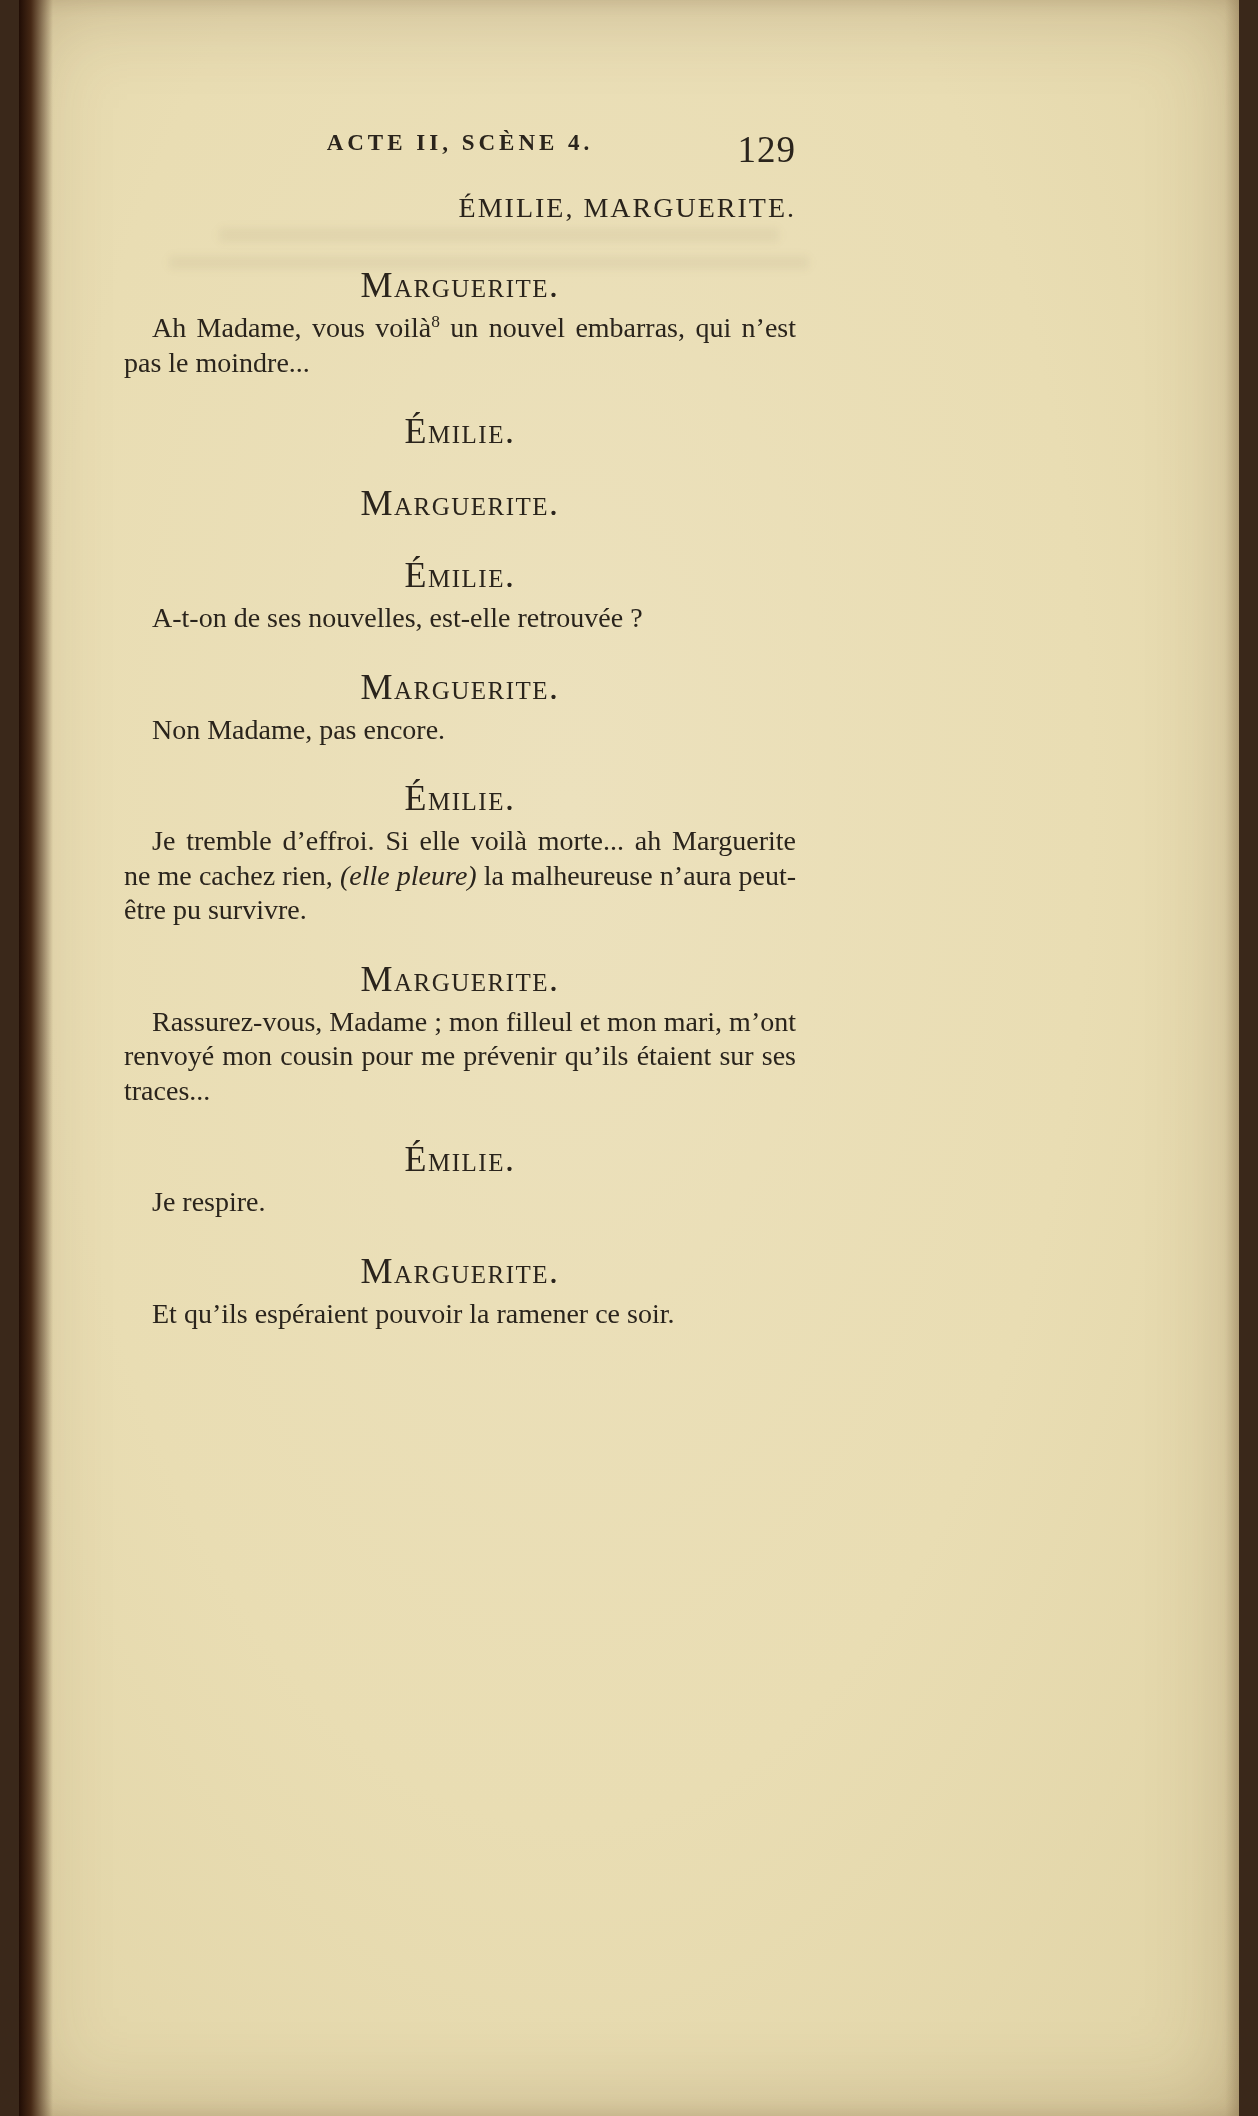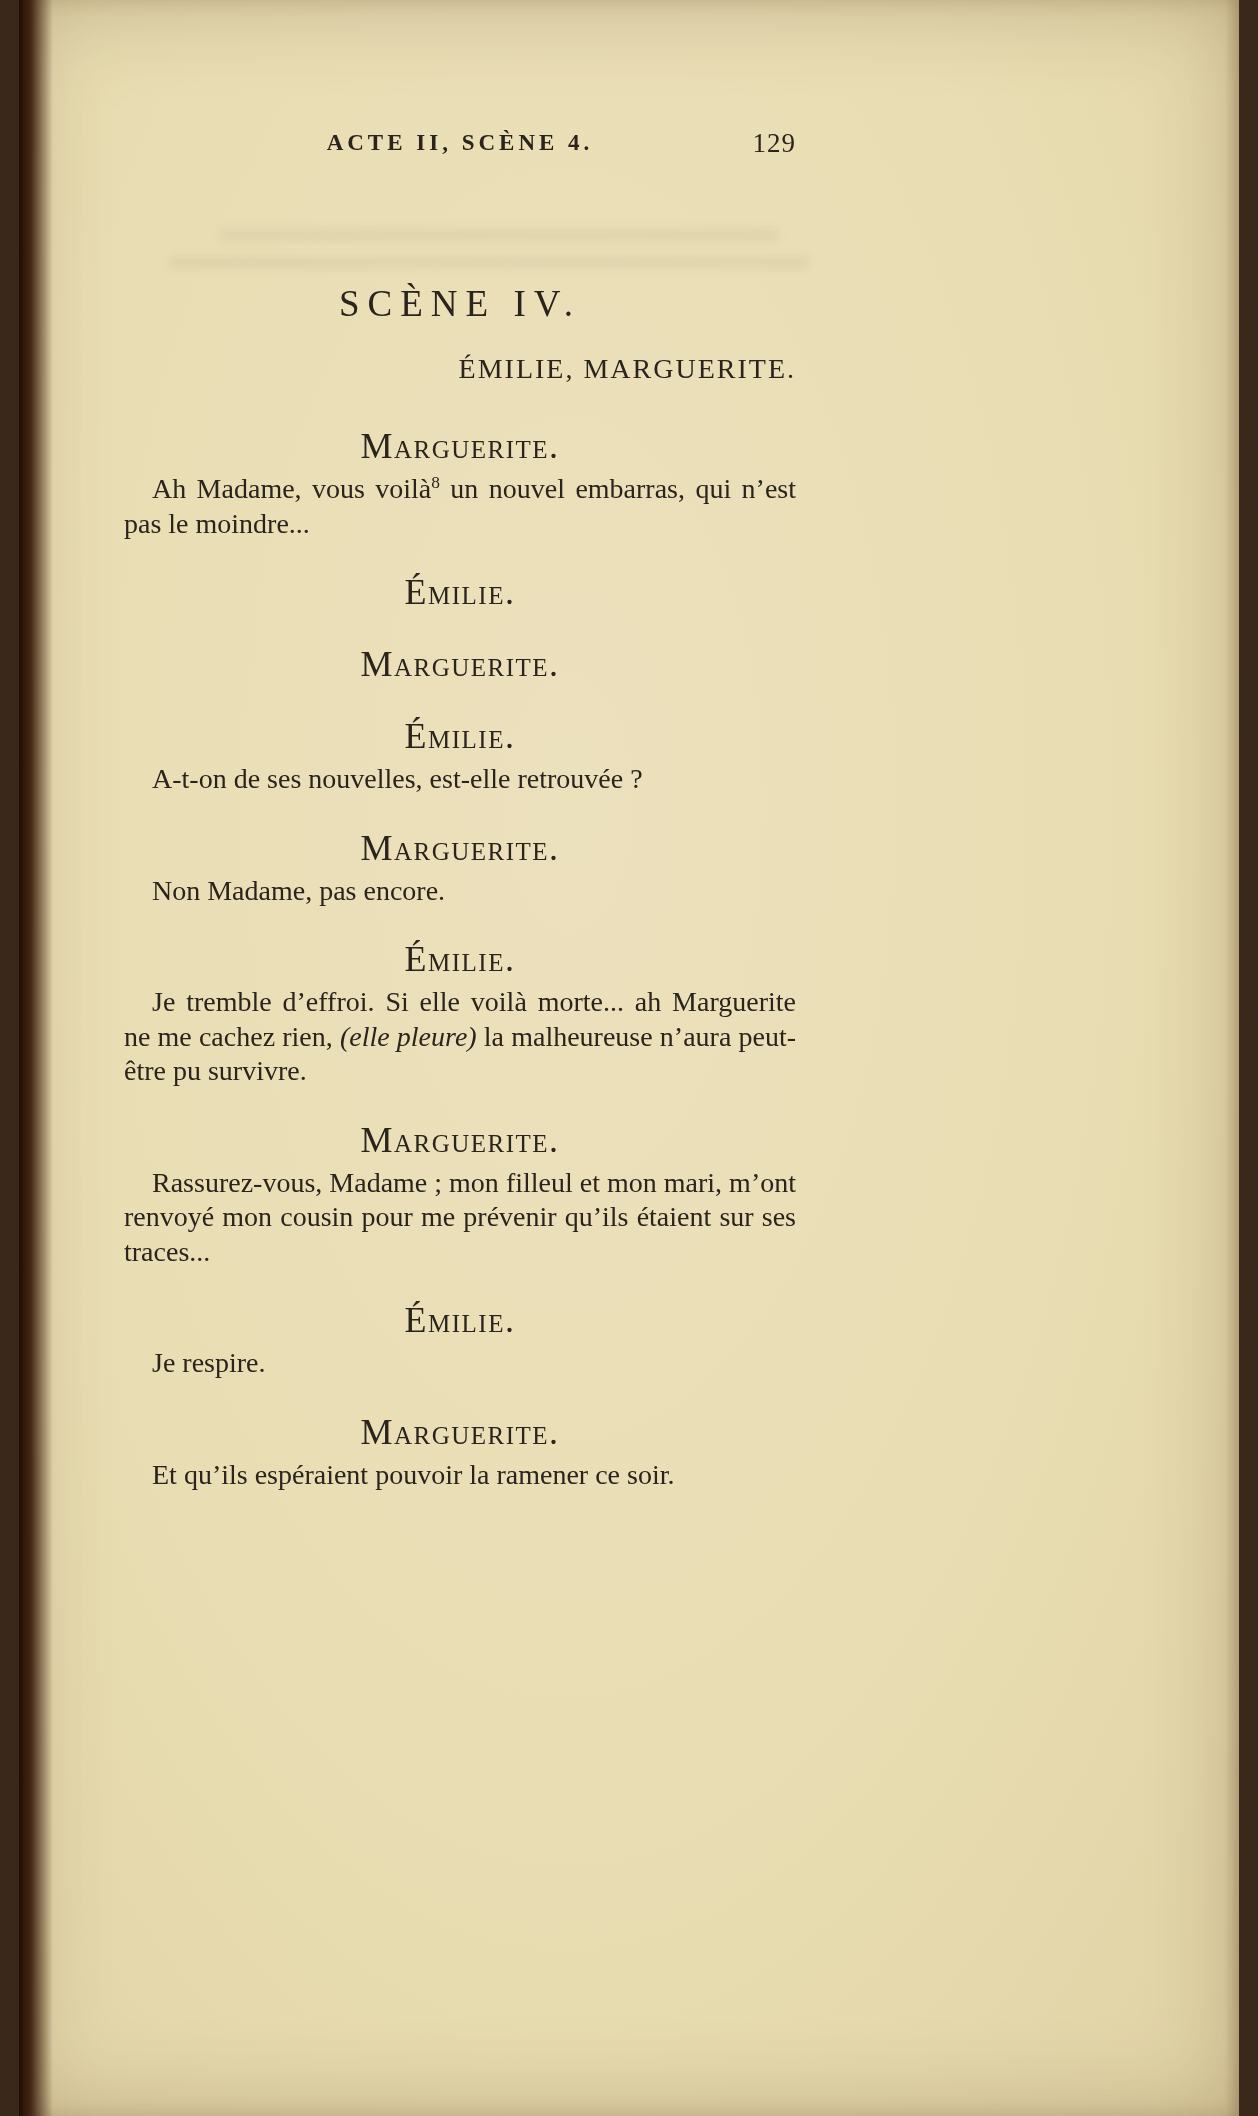--- a/index.html
+++ b/index.html
@@ -47,21 +47,21 @@
   }
   .running-title{
     display:block;
     text-align:center;
     font-size:23px;
     letter-spacing:4px;
     font-weight:bold;
   }
   .page-number{
     position:absolute;right:0;top:-2px;
-    font-size:27px;
+    font-size:37px;
     letter-spacing:1px;
     font-weight:normal;
   }
   .scene-title{
     margin:118px 0 0 0;
     text-align:center;
     font-size:37px;
     font-weight:normal;
     letter-spacing:8px;
   }
@@ -99,21 +99,20 @@
   <div class="edge-right"></div>
   <div class="ghost g1"></div>
   <div class="ghost g2"></div>
 
   <div class="column">
     <div class="header">
       <span class="running-title">ACTE II, SCÈNE 4.</span>
       <span class="page-number">129</span>
     </div>
 
-    <h1 class="scene-title">SCÈNE IV.</h1>
     <h2 class="scene-characters">ÉMILIE, MARGUERITE.</h2>
 
     <div class="dialogue">
         <div class="speaker first">Marguerite.</div>
         <p class="speech"><span>Ah Madame, vous voilà</span><sup>8</sup><span> un nouvel embarras, qui n’est pas le moindre...</span></p>
         <div class="speaker">Émilie.</div>
         <div class="speaker">Marguerite.</div>
         <div class="speaker">Émilie.</div>
         <p class="speech"><span>A-t-on de ses nouvelles, est-elle retrouvée ?</span></p>
         <div class="speaker">Marguerite.</div>

